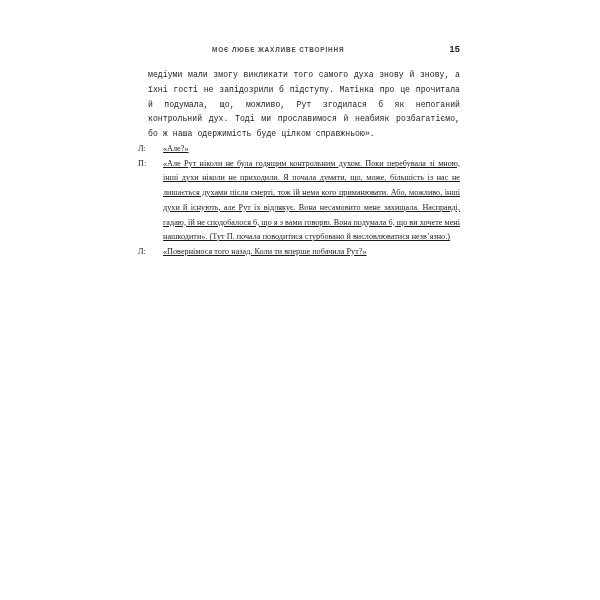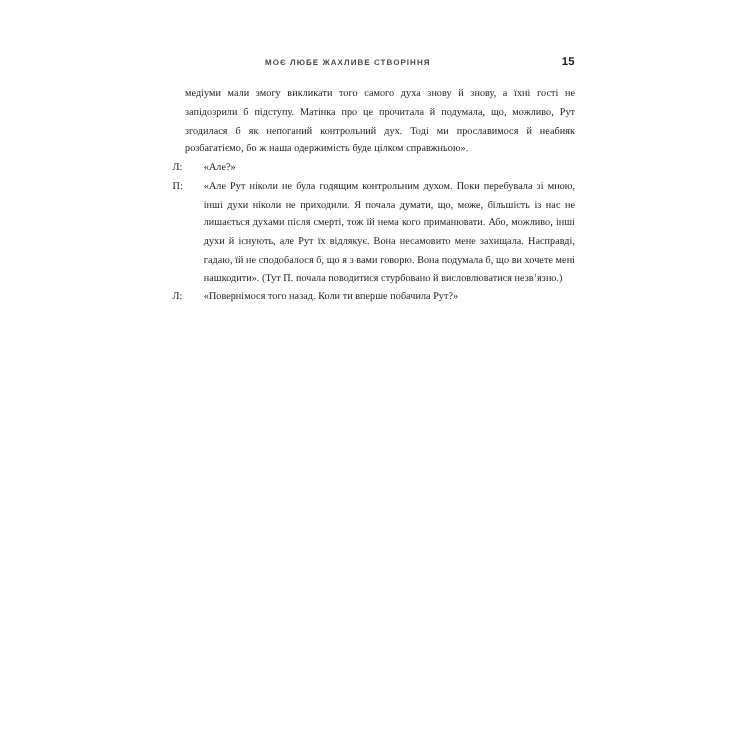--- a/index.html
+++ b/index.html
@@ -69,20 +69,21 @@
     text-justify: inter-word;
     letter-spacing: 0.04px;
     word-spacing: 0.1px;
     hyphens: manual;
   }
 
   
   p.body-para {
     margin-left: 10px;
     width: 312px;
+    font-family: Liberation Mono, monospace;
   }
 
   
   .speech {
     position: relative;
     margin: 0;
     padding-left: 25px;
     width: 322px;
     box-sizing: border-box;
     font-size: 8.15px;
@@ -95,20 +96,21 @@
     left: 0;
     top: 0;
     width: 20px;
     font-size: 8.15px;
     line-height: 14.75px;
     text-align: left;
     white-space: nowrap;
   }
   .speech .speech-text {
     display: block;
+    text-decoration: underline;
   }
   
   .speech .speech-text,
   p.body-para {
     text-align: justify;
   }
 </style>
 </head>
 <body>
 

